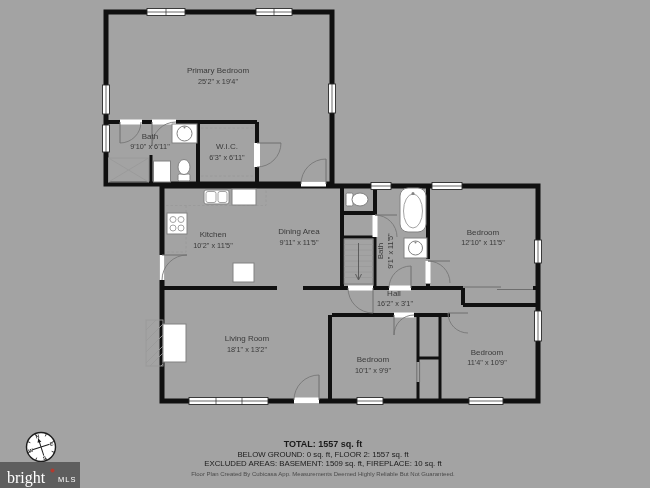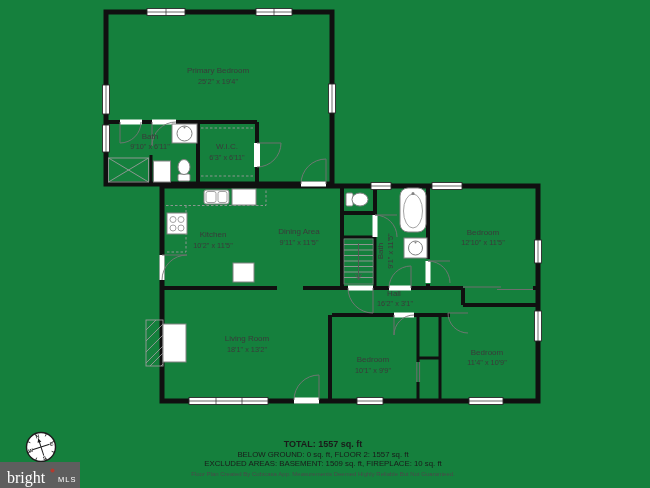--- a/index.html
+++ b/index.html
@@ -1,16 +1,16 @@
 <!DOCTYPE html>
 <html><head>
 <meta charset="utf-8">
 <style>
   html,body{margin:0;padding:0;background:#ffffff;}
-  #stage{position:relative;width:650px;height:488px;background:#15803d;overflow:hidden;
+  #stage{position:relative;width:650px;height:488px;background:#a3a3a3;overflow:hidden;
          font-family:"Liberation Sans",sans-serif;}
   svg{display:block;}
   text{font-family:"Liberation Sans",sans-serif;fill:#3a3a3a;}
   .room-name{font-size:8px;}
   .room-dims{font-size:7.3px;}
   .wall{stroke:#101010;fill:none;}
   .w5{stroke-width:5;} .w4{stroke-width:4;} .w3{stroke-width:3;}
   .thin{stroke:#6e6e6e;stroke-width:1;fill:none;}
   .fix{stroke:#828282;stroke-width:1;fill:#ffffff;}
   .fixg{stroke:#9a9a9a;stroke-width:0.9;fill:none;}

